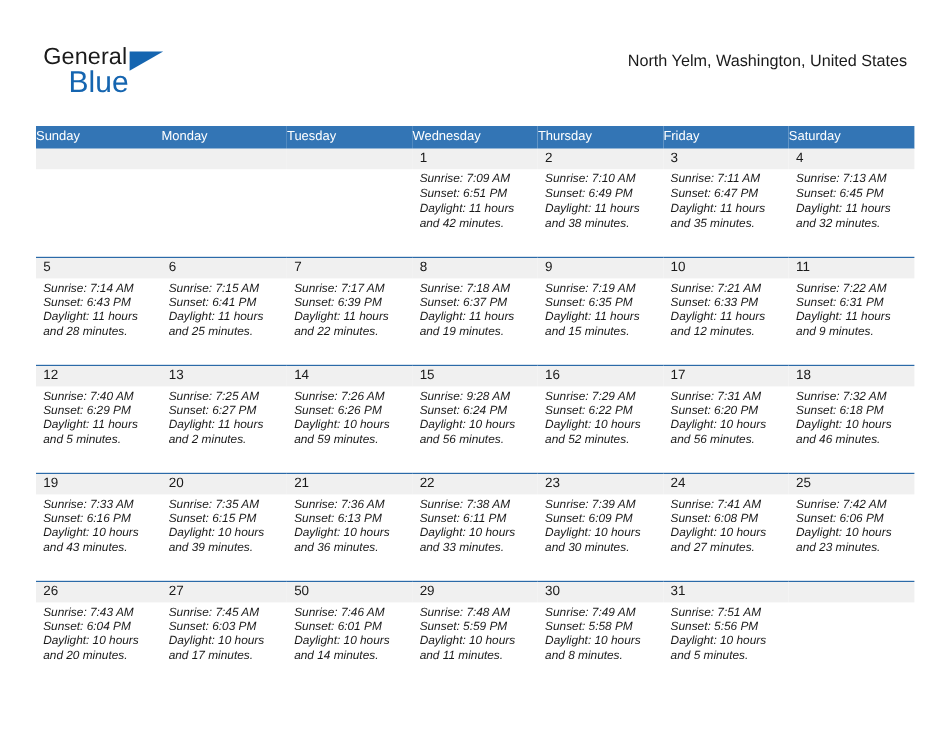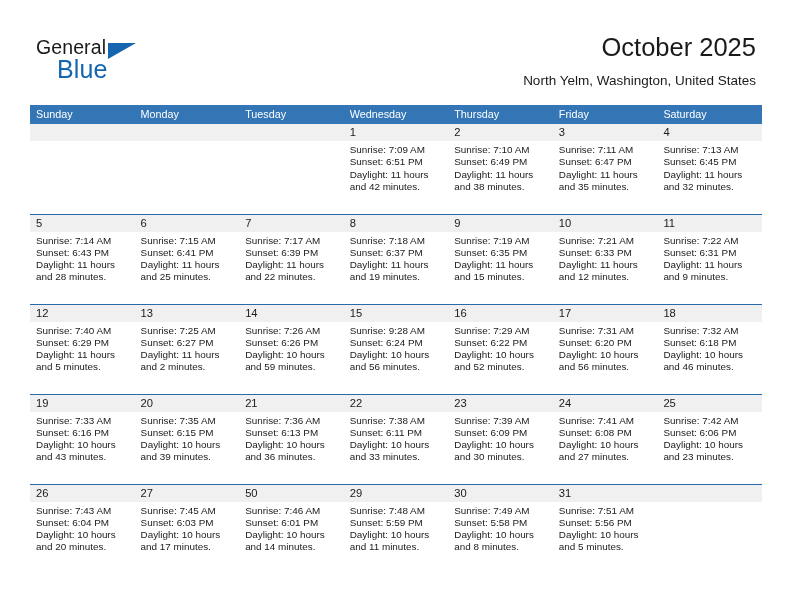--- a/index.html
+++ b/index.html
@@ -101,21 +101,20 @@
     vertical-align: top;
   }
   .dow-row th {
     background: #3375b5;
     color: #ffffff;
     font-size: 10.8px;
     font-weight: normal;
     text-align: left;
     height: 19px;
     line-height: 19px;
-    padding-left: 6px;
     box-sizing: border-box;
   }
   .week-row td {
     width: 104.57px;
     height: 90px;
     border-top: 1.6px solid #2b6aa8;
     background: #ffffff;
     box-sizing: border-box;
   }
   .week-row:first-of-type td {
@@ -134,20 +133,21 @@
     font-size: 11.2px;
     color: #1a1a1a;
     padding-left: 6px;
     box-sizing: border-box;
   }
   .day-info {
     padding: 3px 5px 0 6px;
     font-size: 9.9px;
     line-height: 12.3px;
     color: #1a1a1a;
+    font-style: italic;
   }
   .day-info div {
     white-space: nowrap;
   }
   td.empty .daynum-bar {
     background: #f0f0f0;
   }
 </style>
 </head>
 <body>
@@ -156,21 +156,20 @@
 
   <div class="header">
 
     <div class="logo">
       <span class="logo-general">General</span>
       <span class="logo-tri"></span>
       <span class="logo-blue">Blue</span>
     </div>
 
     <div class="title-block">
-      <div class="cal-title">October 2025</div>
       <div class="cal-subtitle">North Yelm, Washington, United States</div>
     </div>
 
   </div>
 
   <table class="calendar">
     <thead>
       <tr class="dow-row">
         <th>Sunday</th>
         <th>Monday</th>

